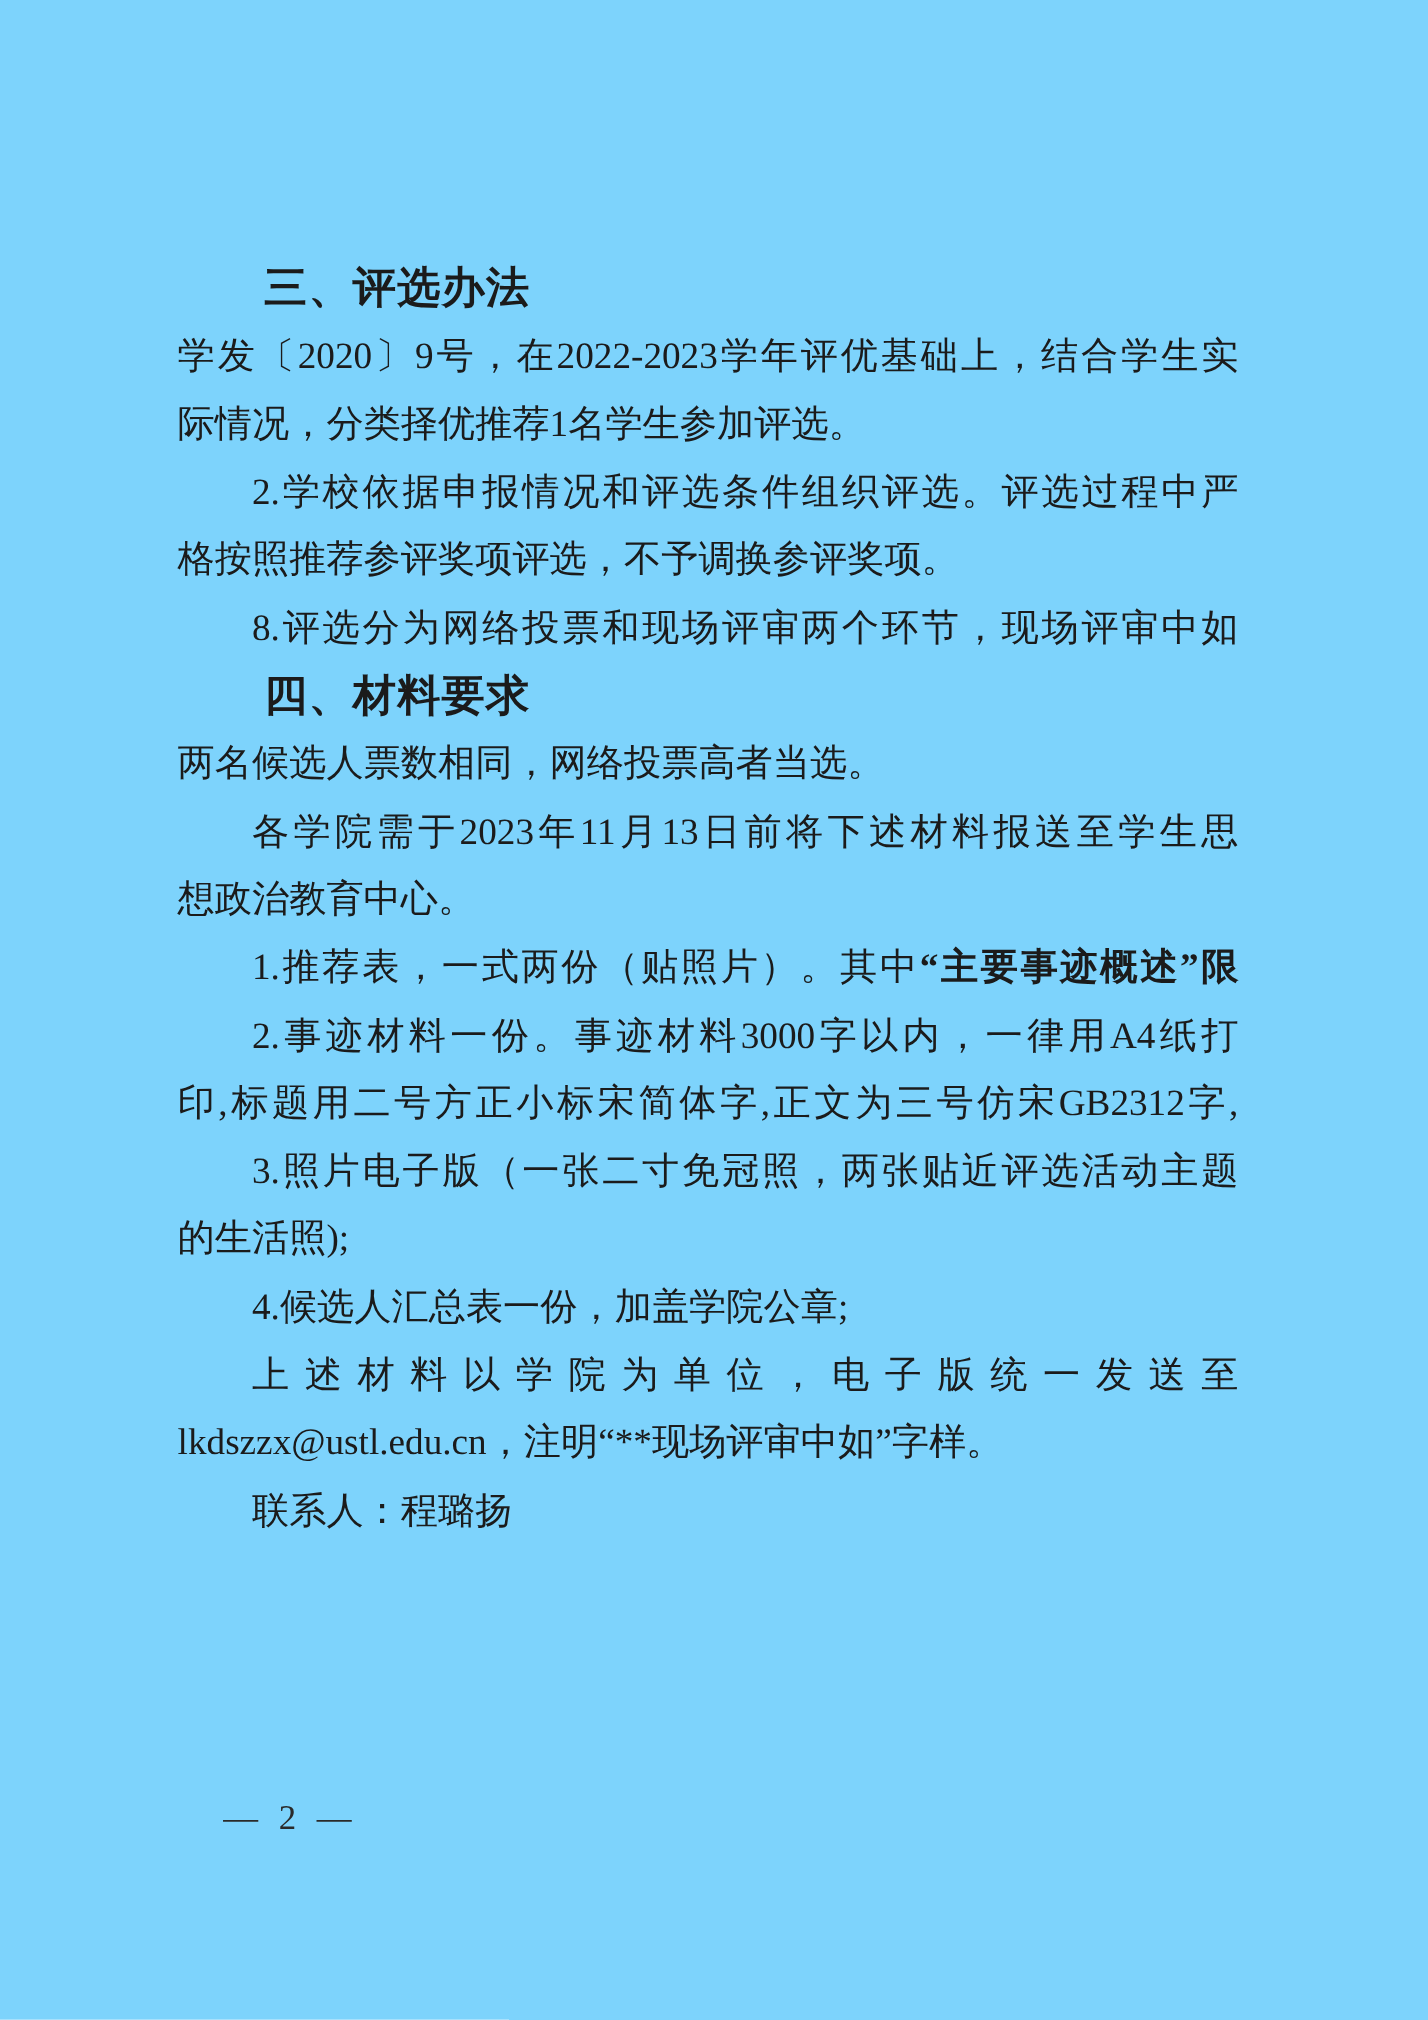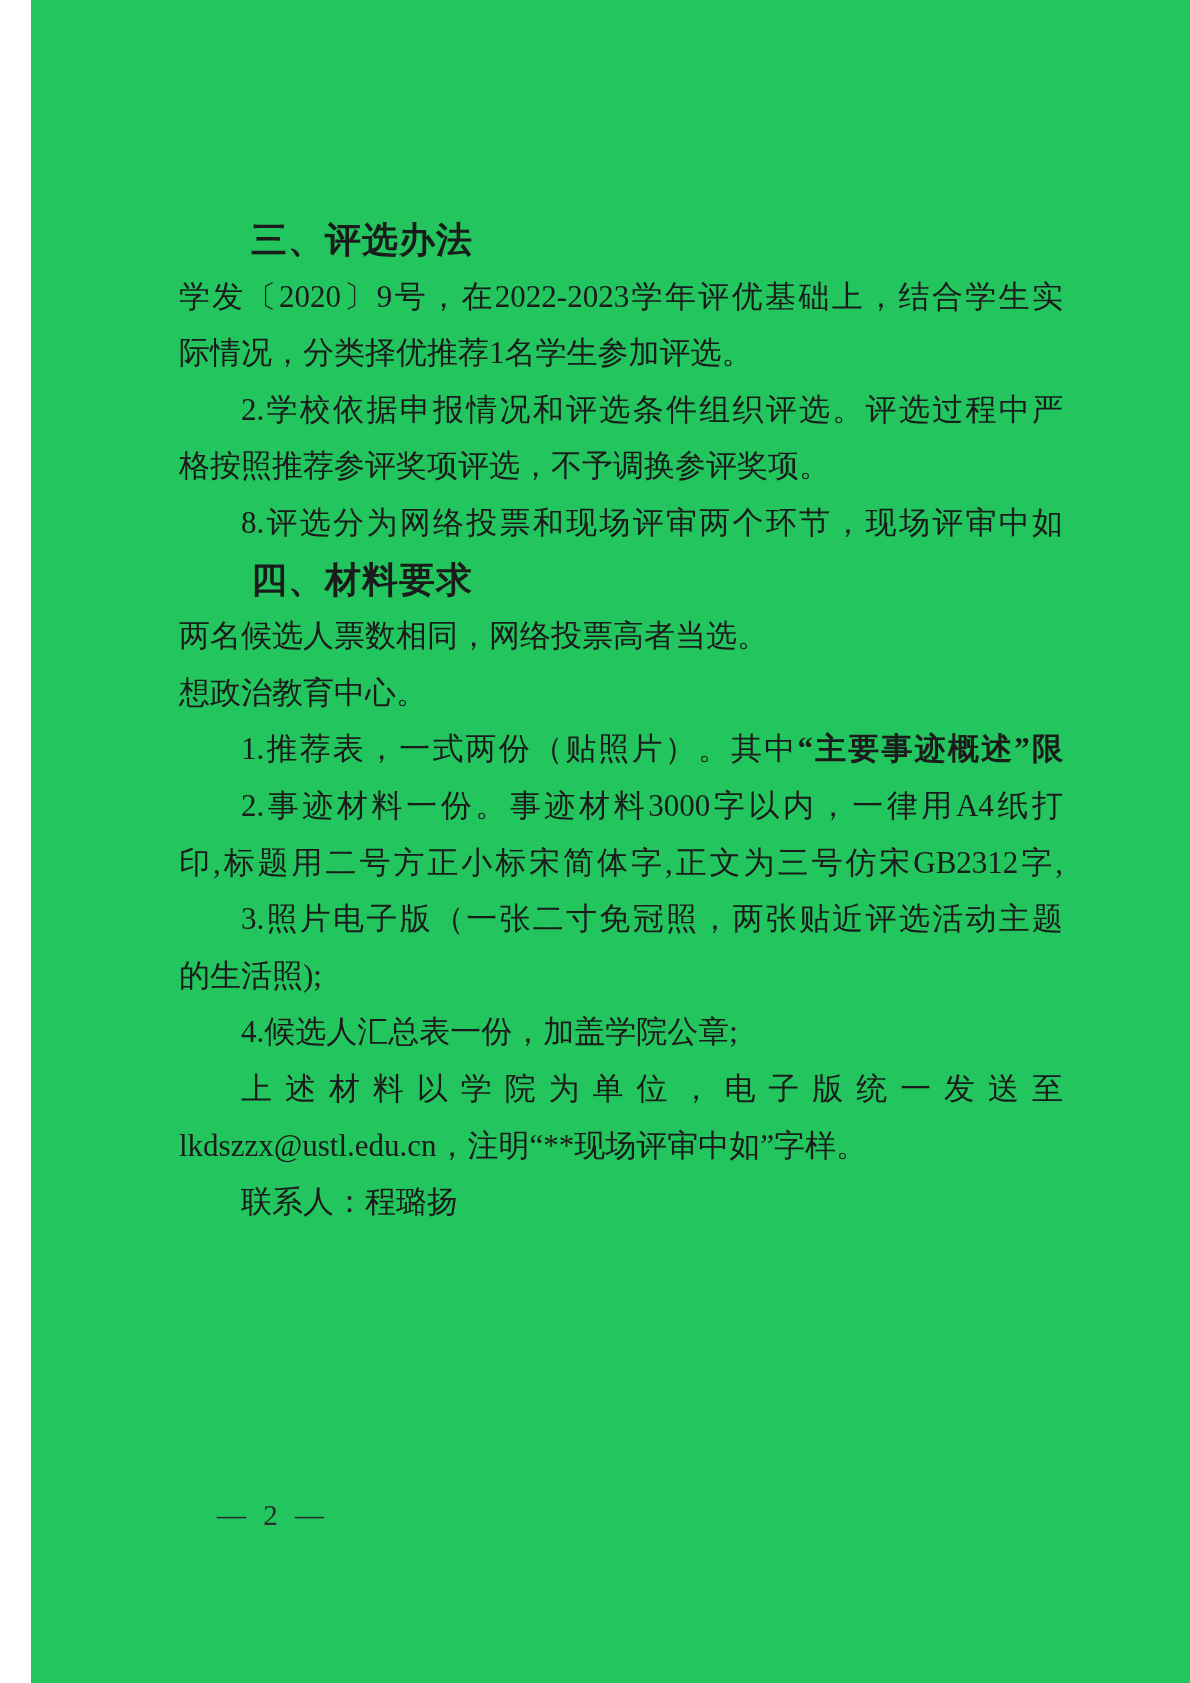--- a/index.html
+++ b/index.html
@@ -11,22 +11,21 @@
     width: 1190px;
     height: 1683px;
     position: relative;
     font-family: "Liberation Serif", "DejaVu Serif", serif;
     color: #1b1b1b;
     overflow: hidden;
   }
   .page {
     position: absolute;
     inset: 0;
-    background: #22c55e;
-    margin-left: 31px;
+    background: #7dd3fc;
   }
   .doc {
     position: absolute;
     left: 148px;
     top: 212px;
     width: 884px;
     font-size: 31px;
     line-height: 56.6px;
     text-justify: inter-character;
   }
@@ -79,20 +78,23 @@
       <span>8.评选分为网络投票和现场评审两个环节，现场评审中如</span>
     </div>
     <div class="line heading indent">
       <span>四、材料要求</span>
     </div>
 
     <div class="line">
       <span>两名候选人票数相同，网络投票高者当选。</span>
     </div>
 
+    <div class="line indent jfull">
+      <span>各学院需于2023年11月13日前将下述材料报送至学生思</span>
+    </div>
     <div class="line">
       <span>想政治教育中心。</span>
     </div>
     <div class="line indent jfull">
       <span>1.推荐表，一式两份（贴照片）。其中</span><span class="bold">“主要事迹概述”限</span>
     </div>
     <div class="line indent jfull">
       <span>2.事迹材料一份。事迹材料3000字以内，一律用A4纸打</span>
     </div>
     <div class="line jfull">

